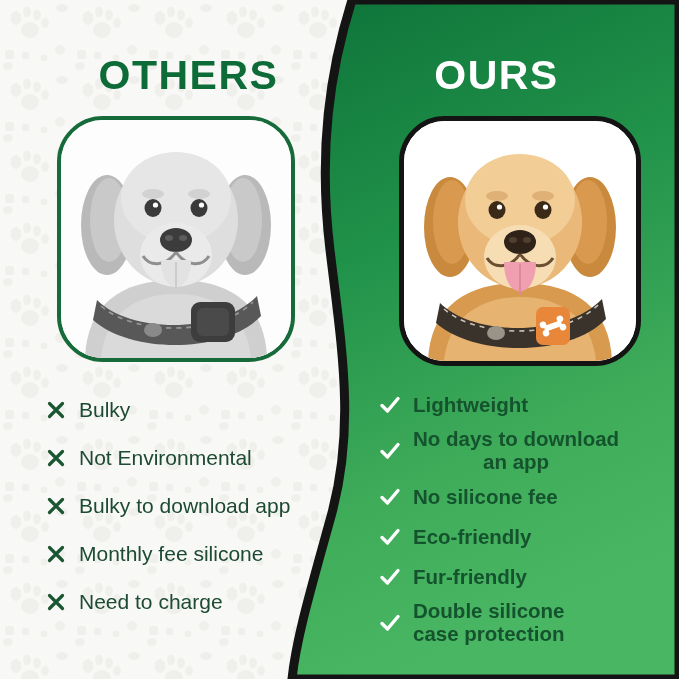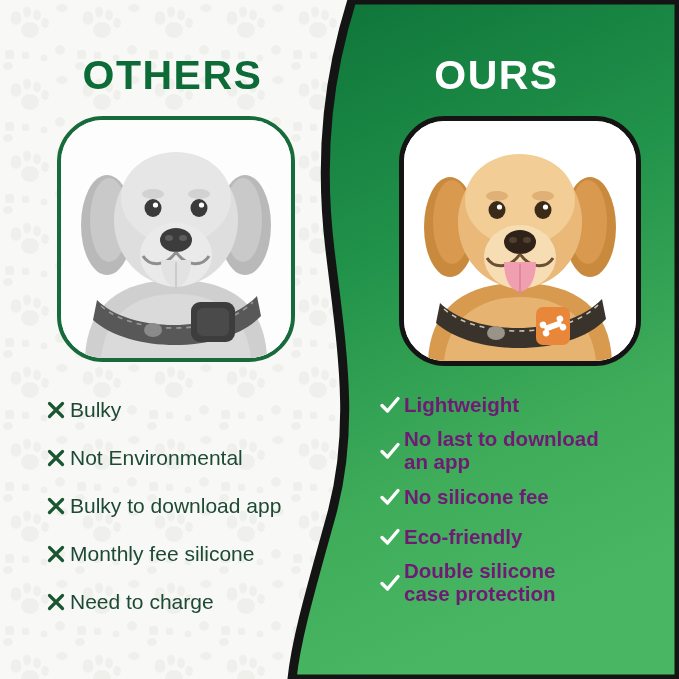--- a/index.html
+++ b/index.html
@@ -41,21 +41,21 @@
   }
 
   
   .title {
     position: absolute;
     font-weight: 700;
     letter-spacing: 1.5px;
     white-space: nowrap;
   }
   .title-others {
-    left: 0; width: 345px;
+    left: 16px; width: 345px;
     top: 52px;
     text-align: center;
     font-size: 41px;
     color: #0d6b38;
   }
   .title-ours {
     left: 333px; width: 327px;
     top: 52px;
     text-align: center;
     font-size: 41px;
@@ -85,21 +85,22 @@
   
   .list {
     position: absolute;
   }
   .list-left  { left: 44px;  top: 386px; width: 262px; }
   .list-right { left: 378px; top: 385px; width: 290px; }
 
   .row {
     display: flex;
     align-items: center;
-    gap: 2px;
+    gap: 11px;
+    text-align: center;
   }
   .list-left .row  { height: 48px; }
   .list-right .row { min-height: 40px; }
 
   .icon-cell {
     flex: 0 0 auto;
     width: 24px;
     display: flex;
     align-items: center;
     justify-content: center;
@@ -109,21 +110,21 @@
   .row-label {
     font-size: 21px;
     line-height: 1.05;
     white-space: pre-line;
   }
   .list-left .row-label {
     color: #1d4a33;
     font-weight: 400;
   }
   .list-right .row-label {
-    color: #701a75;
+    color: #14532d;
     font-weight: 700;
     font-size: 20.5px;
     line-height: 1.12;
   }
   .list-right .row.two-line { min-height: 52px; }
 </style>
 </head>
 <body>
 
 <div class="canvas">
@@ -320,38 +321,46 @@
         </svg>
       </span>
       <span class="row-label">Lightweight</span>
     </div>
     <div class="row two-line">
       <span class="icon-cell">
         <svg width="22" height="22" viewBox="0 0 22 22">
           <path d="M3,11.5 L8.5,17 L19,4.5" stroke="#ffffff" stroke-width="3.4" fill="none" stroke-linecap="round" stroke-linejoin="round"></path>
         </svg>
       </span>
-      <span class="row-label">No last to download
+      <span class="row-label">No days to download
 an app</span>
     </div>
     <div class="row">
       <span class="icon-cell">
         <svg width="22" height="22" viewBox="0 0 22 22">
           <path d="M3,11.5 L8.5,17 L19,4.5" stroke="#ffffff" stroke-width="3.4" fill="none" stroke-linecap="round" stroke-linejoin="round"></path>
         </svg>
       </span>
       <span class="row-label">No silicone fee</span>
     </div>
     <div class="row">
       <span class="icon-cell">
         <svg width="22" height="22" viewBox="0 0 22 22">
           <path d="M3,11.5 L8.5,17 L19,4.5" stroke="#ffffff" stroke-width="3.4" fill="none" stroke-linecap="round" stroke-linejoin="round"></path>
         </svg>
       </span>
       <span class="row-label">Eco-friendly</span>
+    </div>
+    <div class="row">
+      <span class="icon-cell">
+        <svg width="22" height="22" viewBox="0 0 22 22">
+          <path d="M3,11.5 L8.5,17 L19,4.5" stroke="#ffffff" stroke-width="3.4" fill="none" stroke-linecap="round" stroke-linejoin="round"></path>
+        </svg>
+      </span>
+      <span class="row-label">Fur-friendly</span>
     </div>
     <div class="row two-line">
       <span class="icon-cell">
         <svg width="22" height="22" viewBox="0 0 22 22">
           <path d="M3,11.5 L8.5,17 L19,4.5" stroke="#ffffff" stroke-width="3.4" fill="none" stroke-linecap="round" stroke-linejoin="round"></path>
         </svg>
       </span>
       <span class="row-label">Double silicone
 case protection</span>
     </div>

